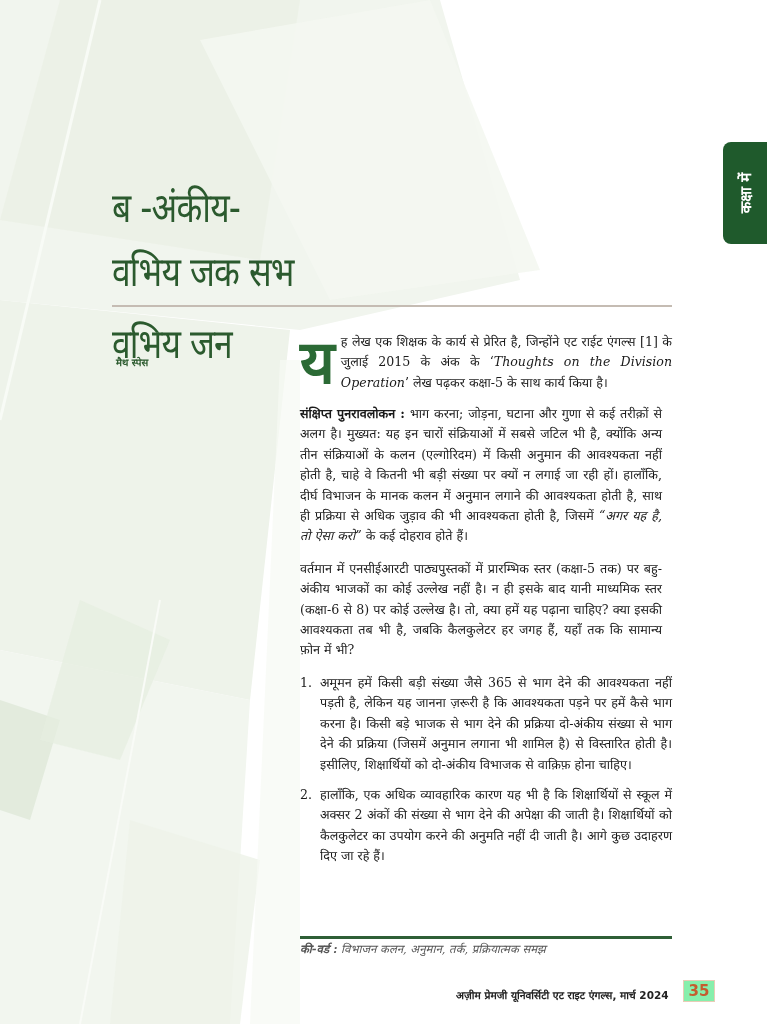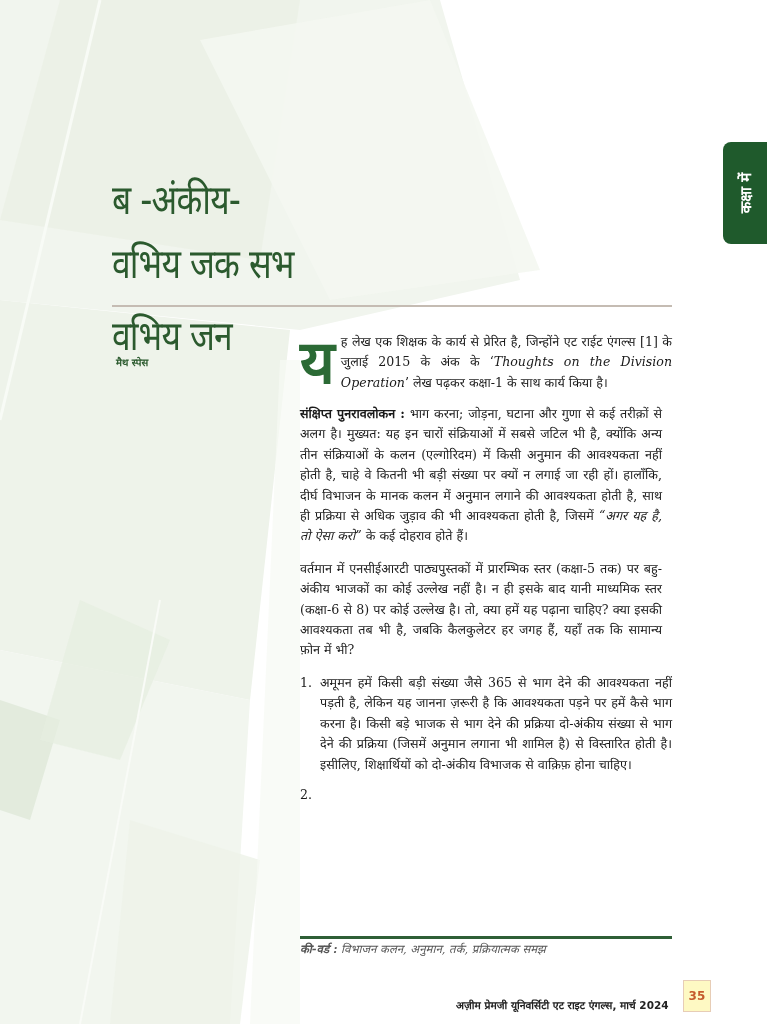--- a/index.html
+++ b/index.html
@@ -17,21 +17,21 @@
     }
     .bg {
       position: absolute;
       inset: 0;
       z-index: 0;
       pointer-events: none;
     }
     .title-block {
       position: absolute;
       left: 112px;
-      top: 168px;
+      top: 176px;
       z-index: 2;
     }
     .title-line {
       font-family: "DejaVu Sans", sans-serif;
       font-weight: 400;
       color: #2b5a2e;
       font-size: 41px;
       line-height: 64px;
       letter-spacing: -1px;
       transform: scaleX(0.82);
@@ -170,25 +170,25 @@
     .footer .pub {
       font-family: "DejaVu Sans", sans-serif;
       font-weight: bold;
       font-size: 10.5px;
       color: #222;
       white-space: nowrap;
     }
     .footer .page-num {
       font-family: "DejaVu Sans", sans-serif;
       font-weight: bold;
-      font-size: 12px;
+      font-size: 15px;
       color: #c55b2e;
-      background: #fef9c3;
+      background: #86efac;
       border: 1px solid #e7cdb6;
-      padding: 8px 5px;
+      padding: 1px 5px;
     }
   </style>
 </head>
 <body>
 
 <svg class="bg" width="767" height="1024" viewBox="0 0 767 1024" xmlns="http://www.w3.org/2000/svg">
   <polygon points="0,0 440,0 520,280 300,330 0,300" fill="#f1f5ee"></polygon>
   <polygon points="60,0 300,0 260,260 0,220" fill="#e9efe4" opacity="0.7"></polygon>
   <polygon points="200,40 430,0 540,270 330,300" fill="#f4f7f1" opacity="0.9"></polygon>
   <polygon points="0,300 290,330 250,700 0,650" fill="#eef3ea"></polygon>
@@ -211,35 +211,36 @@
 
 <div class="column-label">मैथ स्पेस</div>
 
 <div class="side-tab">
   <span>कक्षा में</span>
 </div>
 
 <div class="body-col">
   <div class="intro">
     <span class="dropcap">य</span>
-    <p><span>ह लेख एक शिक्षक के कार्य से प्रेरित है, जिन्होंने एट राईट एंगल्स [1] के जुलाई 2015 के अंक के ‘</span><span class="italic">Thoughts on the Division Operation</span><span>’ लेख पढ़कर कक्षा-1 के साथ कार्य किया है।</span></p>
+    <p><span>ह लेख एक शिक्षक के कार्य से प्रेरित है, जिन्होंने एट राईट एंगल्स [1] के जुलाई 2015 के अंक के ‘</span><span class="italic">Thoughts on the Division Operation</span><span>’ लेख पढ़कर कक्षा-5 के साथ कार्य किया है।</span></p>
   </div>
 
   <p class="para"><strong>संक्षिप्त पुनरावलोकन :</strong><span> भाग करना; जोड़ना, घटाना और गुणा से कई तरीक़ों से अलग है। मुख्यत: यह इन चारों संक्रियाओं में सबसे जटिल भी है, क्योंकि अन्य तीन संक्रियाओं के कलन (एल्गोरिदम) में किसी अनुमान की आवश्यकता नहीं होती है, चाहे वे कितनी भी बड़ी संख्या पर क्यों न लगाई जा रही हों। हालाँकि, दीर्घ विभाजन के मानक कलन में अनुमान लगाने की आवश्यकता होती है, साथ ही प्रक्रिया से अधिक जुड़ाव की भी आवश्यकता होती है, जिसमें  </span><span class="italic">“अगर यह है, तो ऐसा करो”</span><span> के कई दोहराव होते हैं।</span></p>
 
   <p class="para">वर्तमान में एनसीईआरटी पाठ्यपुस्तकों में प्रारम्भिक स्तर (कक्षा-5 तक) पर बहु-अंकीय भाजकों का कोई उल्लेख नहीं है। न ही इसके बाद यानी माध्यमिक स्तर (कक्षा-6 से 8) पर कोई उल्लेख है। तो, क्या हमें यह पढ़ाना चाहिए? क्या इसकी आवश्यकता तब भी है, जबकि कैलकुलेटर हर जगह हैं, यहाँ तक कि सामान्य फ़ोन में भी?</p>
 
 
   <ol class="reasons">
     <li>
       <span class="num">1.</span>
       <span>अमूमन हमें किसी बड़ी संख्या जैसे 365 से भाग देने की आवश्यकता नहीं पड़ती है, लेकिन यह जानना ज़रूरी है कि आवश्यकता पड़ने पर हमें कैसे भाग करना है। किसी बड़े भाजक से भाग देने की प्रक्रिया दो-अंकीय संख्या से भाग देने की प्रक्रिया (जिसमें अनुमान लगाना भी शामिल है) से विस्तारित होती है। इसीलिए, शिक्षार्थियों को दो-अंकीय विभाजक से वाक़िफ़ होना चाहिए।</span>
     </li>
     <li>
       <span class="num">2.</span>
+      <span>हालाँकि, एक अधिक व्यावहारिक कारण यह भी है कि शिक्षार्थियों से स्कूल में अक्सर 2 अंकों की संख्या से भाग देने की अपेक्षा की जाती है। शिक्षार्थियों को कैलकुलेटर का उपयोग करने की अनुमति नहीं दी जाती है। आगे कुछ उदाहरण दिए जा रहे हैं।</span>
     </li>
   </ol>
 </div>
 
 <div class="keyword-rule"></div>
 <div class="keywords">
   <span class="label">की-वर्ड :</span><span> विभाजन कलन, अनुमान, तर्क, प्रक्रियात्मक समझ</span>
 </div>
 
 <div class="footer">

